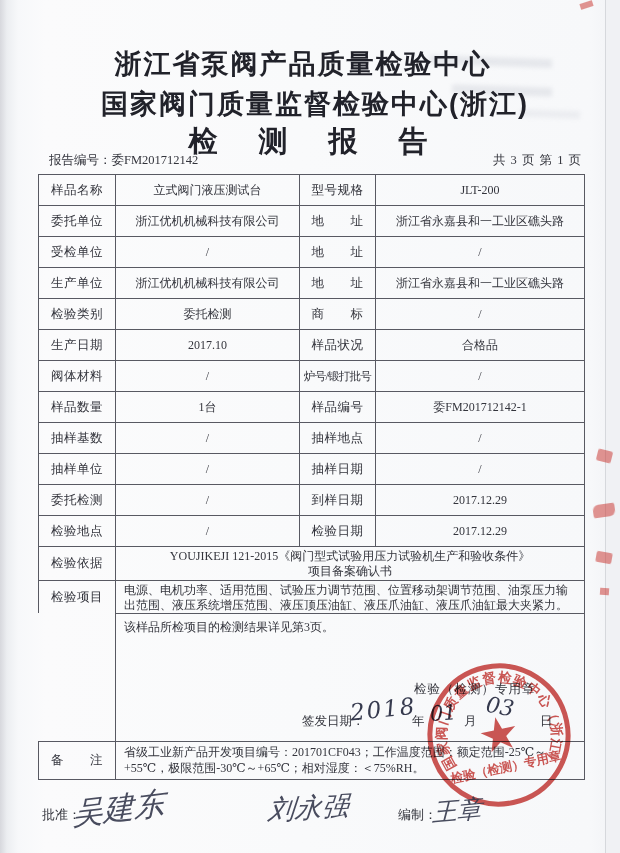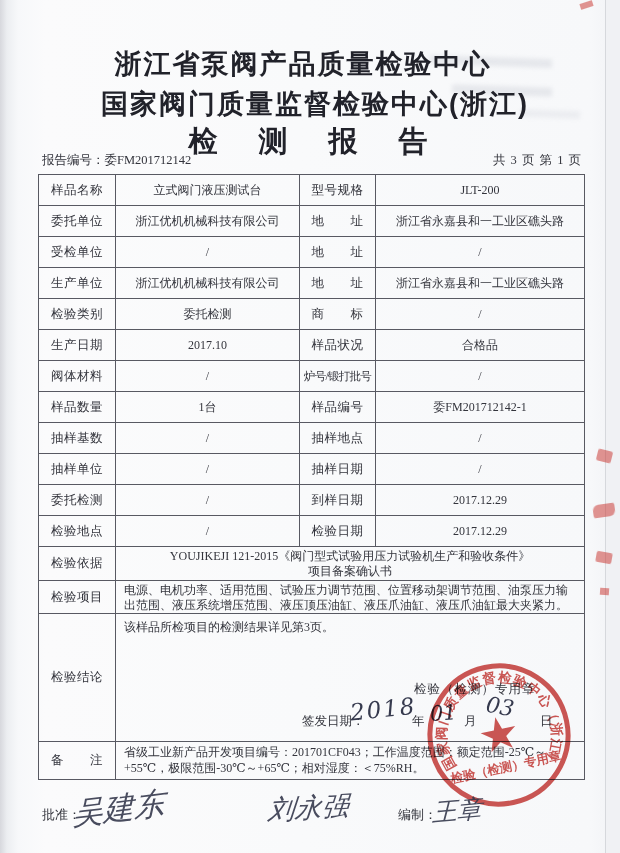--- a/index.html
+++ b/index.html
@@ -28,21 +28,21 @@
   
   .t1,.t2{position:absolute;left:0;width:606px;text-align:center;
     font-family:"Liberation Sans","DejaVu Sans",sans-serif;font-weight:bold;
     font-size:27px;letter-spacing:2px;color:#21222a;}
   .t1{top:46px;}
   .t2{top:86px;margin-left:12px;}
   .t3{position:absolute;left:8px;top:122px;width:606px;text-align:center;
     font-family:"Liberation Sans","DejaVu Sans",sans-serif;font-weight:bold;
     font-size:29px;letter-spacing:6px;color:#21222a;}
   .meta{position:absolute;left:38px;top:152px;width:546px;height:20px;font-size:12.5px;}
-  .meta .rn{position:absolute;left:4px;top:0;}
+  .meta .rn{position:absolute;left:11px;top:0;}
   .meta .pg{position:absolute;right:2px;top:0;letter-spacing:1px;}
 
   
   .report-table{
     position:absolute;left:38px;top:174px;width:546px;
     display:grid;
     grid-template-columns:77px 184px 76px 209px;
     grid-template-rows:repeat(12,31px) 34px 33px 128px 38px;
     border-right:1px solid var(--line);
     border-bottom:1px solid var(--line);
@@ -186,21 +186,20 @@
 
     <div class="cell lbl">检验依据</div>
     <div class="cell wide basis-cell">
       <span>YOUJIKEJI 121-2015《阀门型式试验用压力试验机生产和验收条件》</span>
       <span>项目备案确认书</span>
     </div>
 
     <div class="cell lbl">检验项目</div>
     <div class="cell wide items-cell">电源、电机功率、适用范围、试验压力调节范围、位置移动架调节范围、油泵压力输出范围、液压系统增压范围、液压顶压油缸、液压爪油缸、液压爪油缸最大夹紧力。</div>
 
-    <div class="cell lbl">检验结论</div>
     <div class="cell wide concl-cell">
       <div class="concl-note">该样品所检项目的检测结果详见第3页。</div>
       <div class="stamp-caption">检验（检测）专用章</div>
       <div class="sign-line">
         <span class="pr issue-label">签发日期：</span>
         <span class="pr hand h-year">2018</span>
         <span class="pr u-year">年</span>
         <span class="pr hand h-month">01</span>
         <span class="pr u-month">月</span>
         <span class="pr hand h-day">03</span>

